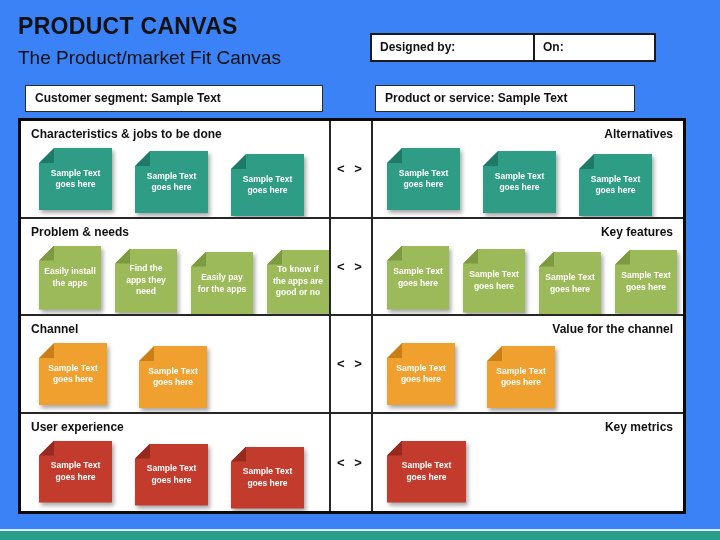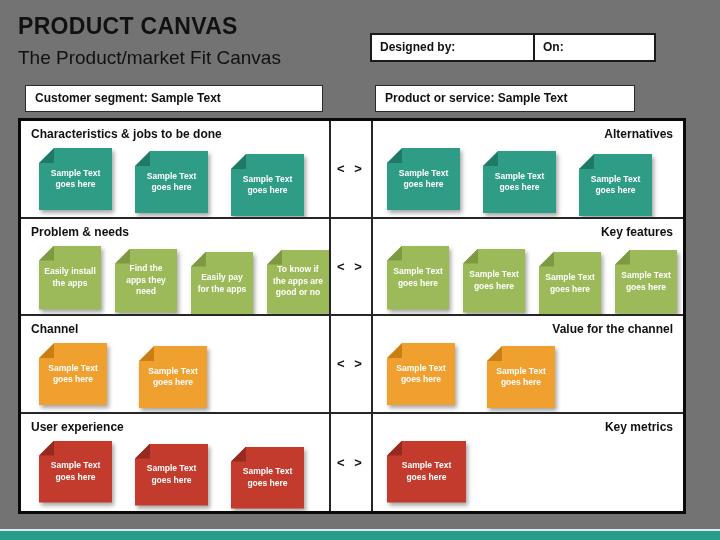--- a/index.html
+++ b/index.html
@@ -1,18 +1,18 @@
 <!DOCTYPE html>
 <html><head>
 <meta charset="utf-8">
 <style>
   * { margin:0; padding:0; box-sizing:border-box; }
   html,body { width:720px; height:540px; background:#fff; overflow:hidden;
               font-family:"Liberation Sans", sans-serif; color:#111; }
-  .slide { position:relative; width:720px; height:540px; background:#737373; }
+  .slide { position:relative; width:720px; height:540px; background:#3b82f6; }
 
   .title { position:absolute; left:18px; top:13px; font-size:23px; font-weight:bold; letter-spacing:.3px; }
   .subtitle { position:absolute; left:18px; top:47px; font-size:19px; font-weight:normal; }
 
   .meta-box { position:absolute; top:33px; height:29px; border:2px solid #1a1a1a; background:#fff;
               font-size:12px; font-weight:bold; padding:5px 8px; }
   .designed-by { left:370px; width:176px; }
   .on-box { left:533px; width:123px; }
 
   .field-box { position:absolute; top:85px; height:27px; border:1.5px solid #2a2a2a; background:#fff;

